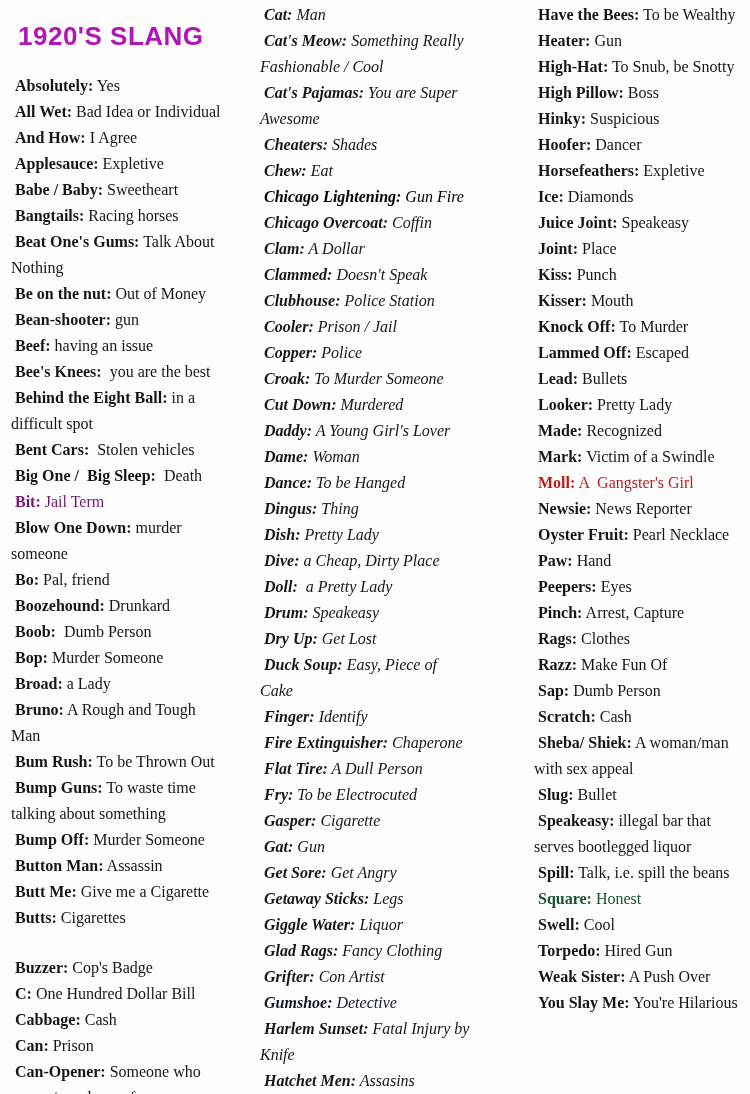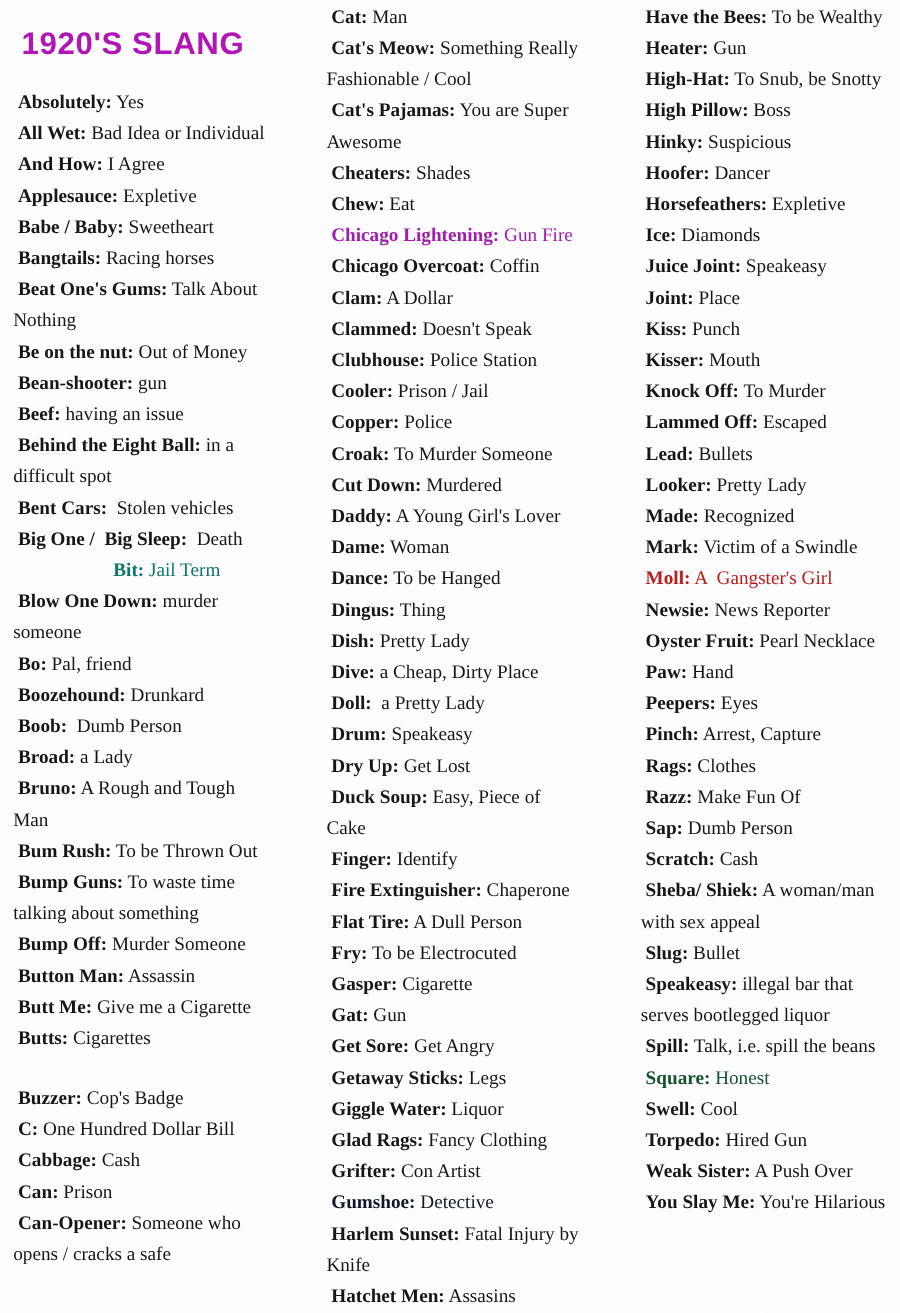--- a/index.html
+++ b/index.html
@@ -16,21 +16,21 @@
     left: 1px;
     top: 4px;
     margin: 17px;
     font-family: "Liberation Sans", sans-serif;
     font-weight: bold;
     font-size: 26px;
     letter-spacing: 0.5px;
   }
   .col { position: absolute; }
   .col-1 { left: 11px;  top: 73px; width: 252px; }
-  .col-2 { left: 272px; top: 2px;  width: 256px; }
+  .col-2 { left: 260px; top: 2px;  width: 256px; font-style: italic; }
   .col-3 { left: 534px; top: 2px;  width: 216px; }
   .entry {
     margin: 0;
     font-size: 16px;
     line-height: 26px;
     color: #161616;
     white-space: pre;       
     text-indent: 4px;
   }
   .term { font-weight: bold; }
@@ -45,30 +45,32 @@
       <p class="entry" style="color: rgb(22, 22, 22);"><b class="term">All Wet:</b><span> Bad Idea or Individual</span></p>
       <p class="entry" style="color: rgb(22, 22, 22);"><b class="term">And How:</b><span> I Agree</span></p>
       <p class="entry" style="color: rgb(22, 22, 22);"><b class="term">Applesauce:</b><span> Expletive</span></p>
       <p class="entry" style="color: rgb(22, 22, 22);"><b class="term">Babe / Baby:</b><span> Sweetheart</span></p>
       <p class="entry" style="color: rgb(22, 22, 22);"><b class="term">Bangtails:</b><span> Racing horses</span></p>
       <p class="entry" style="color: rgb(22, 22, 22);"><b class="term">Beat One's Gums:</b><span> Talk About
 Nothing</span></p>
       <p class="entry" style="color: rgb(22, 22, 22);"><b class="term">Be on the nut:</b><span> Out of Money</span></p>
       <p class="entry" style="color: rgb(22, 22, 22);"><b class="term">Bean-shooter:</b><span> gun</span></p>
       <p class="entry" style="color: rgb(22, 22, 22);"><b class="term">Beef:</b><span> having an issue</span></p>
+      <p class="entry" style="color: rgb(22, 22, 22);"><b class="term">Bee's Knees:</b><span>  you are the best</span></p>
       <p class="entry" style="color: rgb(22, 22, 22);"><b class="term">Behind the Eight Ball:</b><span> in a
 difficult spot</span></p>
       <p class="entry" style="color: rgb(22, 22, 22);"><b class="term">Bent Cars:</b><span>  Stolen vehicles</span></p>
       <p class="entry" style="color: rgb(22, 22, 22);"><b class="term">Big One /  Big Sleep:</b><span>  Death</span></p>
-      <p class="entry" style="color: #0f766e; text-align: center;"><b class="term">Bit:</b><span> Jail Term</span></p>
+      <p class="entry" style="color: #701a75;"><b class="term">Bit:</b><span> Jail Term</span></p>
       <p class="entry" style="color: rgb(22, 22, 22);"><b class="term">Blow One Down:</b><span> murder
 someone</span></p>
       <p class="entry" style="color: rgb(22, 22, 22);"><b class="term">Bo:</b><span> Pal, friend</span></p>
       <p class="entry" style="color: rgb(22, 22, 22);"><b class="term">Boozehound:</b><span> Drunkard</span></p>
       <p class="entry" style="color: rgb(22, 22, 22);"><b class="term">Boob:</b><span>  Dumb Person</span></p>
+      <p class="entry" style="color: rgb(22, 22, 22);"><b class="term">Bop:</b><span> Murder Someone</span></p>
       <p class="entry" style="color: rgb(22, 22, 22);"><b class="term">Broad:</b><span> a Lady</span></p>
       <p class="entry" style="color: rgb(22, 22, 22);"><b class="term">Bruno:</b><span> A Rough and Tough
 Man</span></p>
       <p class="entry" style="color: rgb(22, 22, 22);"><b class="term">Bum Rush:</b><span> To be Thrown Out</span></p>
       <p class="entry" style="color: rgb(22, 22, 22);"><b class="term">Bump Guns:</b><span> To waste time
 talking about something</span></p>
       <p class="entry" style="color: rgb(22, 22, 22);"><b class="term">Bump Off:</b><span> Murder Someone</span></p>
       <p class="entry" style="color: rgb(22, 22, 22);"><b class="term">Button Man:</b><span> Assassin</span></p>
       <p class="entry" style="color: rgb(22, 22, 22);"><b class="term">Butt Me:</b><span> Give me a Cigarette</span></p>
       <p class="entry" style="color: rgb(22, 22, 22);"><b class="term">Butts:</b><span> Cigarettes</span></p>
@@ -80,21 +82,21 @@
 opens / cracks a safe</span></p>
     </div>
   <div class="col col-2">
       <p class="entry" style="color: rgb(22, 22, 22);"><b class="term">Cat:</b><span> Man</span></p>
       <p class="entry" style="color: rgb(22, 22, 22);"><b class="term">Cat's Meow:</b><span> Something Really
 Fashionable / Cool</span></p>
       <p class="entry" style="color: rgb(22, 22, 22);"><b class="term">Cat's Pajamas:</b><span> You are Super
 Awesome</span></p>
       <p class="entry" style="color: rgb(22, 22, 22);"><b class="term">Cheaters:</b><span> Shades</span></p>
       <p class="entry" style="color: rgb(22, 22, 22);"><b class="term">Chew:</b><span> Eat</span></p>
-      <p class="entry" style="color: #a21caf;"><b class="term">Chicago Lightening:</b><span> Gun Fire</span></p>
+      <p class="entry" style="color: #000000;"><b class="term">Chicago Lightening:</b><span> Gun Fire</span></p>
       <p class="entry" style="color: rgb(22, 22, 22);"><b class="term">Chicago Overcoat:</b><span> Coffin</span></p>
       <p class="entry" style="color: rgb(22, 22, 22);"><b class="term">Clam:</b><span> A Dollar</span></p>
       <p class="entry" style="color: rgb(22, 22, 22);"><b class="term">Clammed:</b><span> Doesn't Speak</span></p>
       <p class="entry" style="color: rgb(22, 22, 22);"><b class="term">Clubhouse:</b><span> Police Station</span></p>
       <p class="entry" style="color: rgb(22, 22, 22);"><b class="term">Cooler:</b><span> Prison / Jail</span></p>
       <p class="entry" style="color: rgb(22, 22, 22);"><b class="term">Copper:</b><span> Police</span></p>
       <p class="entry" style="color: rgb(22, 22, 22);"><b class="term">Croak:</b><span> To Murder Someone</span></p>
       <p class="entry" style="color: rgb(22, 22, 22);"><b class="term">Cut Down:</b><span> Murdered</span></p>
       <p class="entry" style="color: rgb(22, 22, 22);"><b class="term">Daddy:</b><span> A Young Girl's Lover</span></p>
       <p class="entry" style="color: rgb(22, 22, 22);"><b class="term">Dame:</b><span> Woman</span></p>

